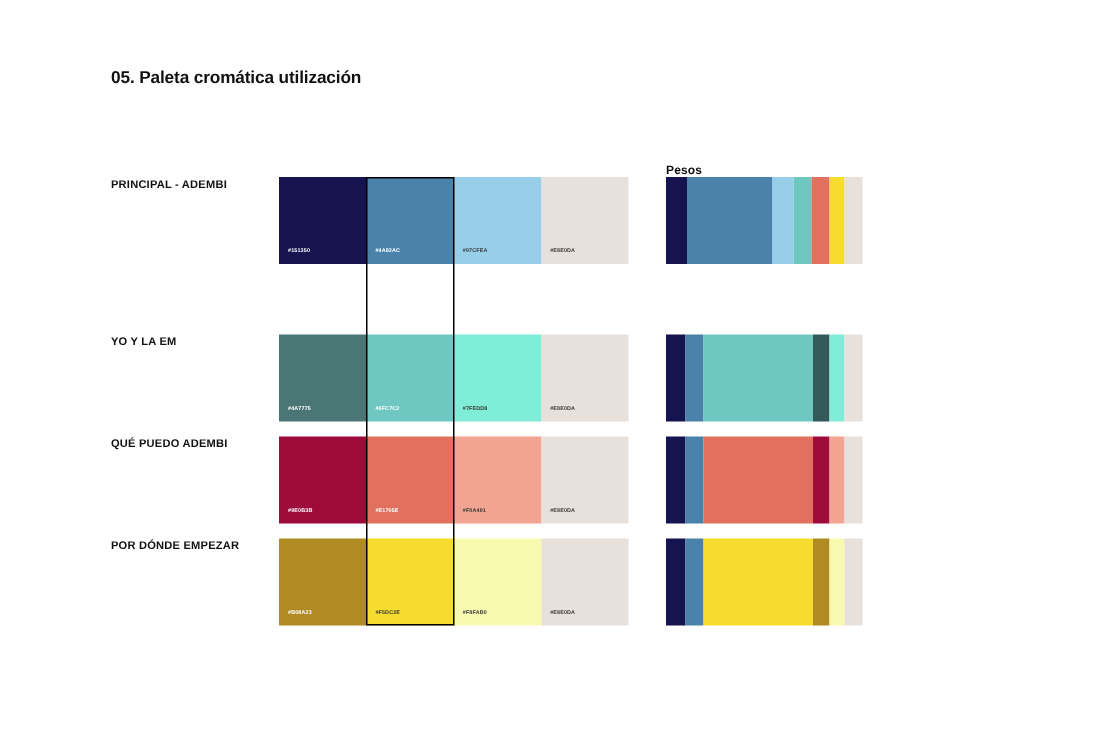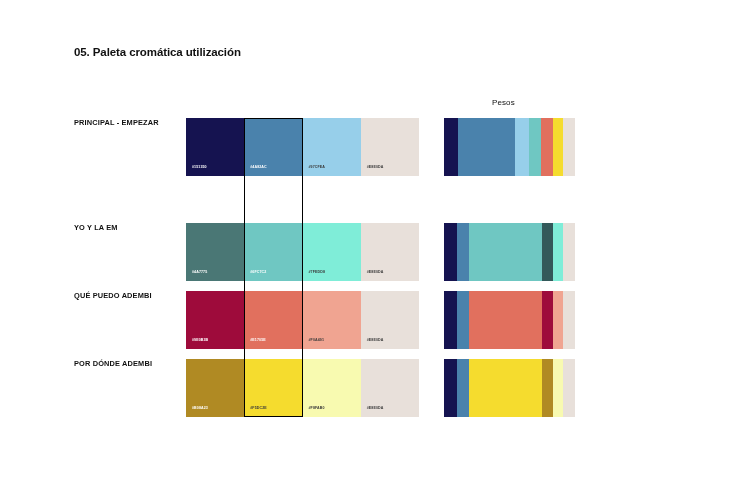--- a/index.html
+++ b/index.html
@@ -93,27 +93,26 @@
   
   #weights-section {
     position: absolute;
     left: 444px;
     top: 98px;
   }
 
   #weights-title {
     position: absolute;
     left: 0;
-    top: 0;
+    top: 11px;
     font-size: 8px;
-    font-weight: normal;
+    font-weight: bold;
     color: #111111;
     letter-spacing: 0.1px;
     white-space: nowrap;
-    margin-left: 48px;
   }
 
   .weights-bar {
     position: absolute;
     left: 0;
     display: flex;
     width: 131px;
     height: 58px;
   }
 
@@ -122,21 +121,21 @@
   }
 </style>
 </head>
 <body>
 
 <div id="page-title">05. Paleta cromática utilización</div>
 
 <div id="palette-section">
 
   <div class="palette-row" style="top: 0px;">
-      <div class="row-label">PRINCIPAL - EMPEZAR</div>
+      <div class="row-label">PRINCIPAL - ADEMBI</div>
       <div class="swatch-strip">
         <div class="swatch" style="background: rgb(21, 19, 80);">
           <div class="swatch-hex" style="color: rgb(255, 255, 255);">#151350</div>
         </div>
         <div class="swatch" style="background: rgb(74, 130, 172);">
           <div class="swatch-hex" style="color: rgb(255, 255, 255);">#4A82AC</div>
         </div>
         <div class="swatch" style="background: rgb(151, 207, 234);">
           <div class="swatch-hex" style="color: rgb(58, 58, 58);">#97CFEA</div>
         </div>
@@ -173,21 +172,21 @@
         </div>
         <div class="swatch" style="background: rgb(240, 164, 145);">
           <div class="swatch-hex" style="color: rgb(58, 58, 58);">#F0A491</div>
         </div>
         <div class="swatch" style="background: rgb(232, 224, 218);">
           <div class="swatch-hex" style="color: rgb(58, 58, 58);">#E8E0DA</div>
         </div>
       </div>
     </div>
     <div class="palette-row" style="top: 241px;">
-      <div class="row-label">POR DÓNDE ADEMBI</div>
+      <div class="row-label">POR DÓNDE EMPEZAR</div>
       <div class="swatch-strip">
         <div class="swatch" style="background: rgb(176, 138, 35);">
           <div class="swatch-hex" style="color: rgb(255, 255, 255);">#B08A23</div>
         </div>
         <div class="swatch" style="background: rgb(245, 220, 46);">
           <div class="swatch-hex" style="color: rgb(58, 58, 58);">#F5DC2E</div>
         </div>
         <div class="swatch" style="background: rgb(248, 250, 176);">
           <div class="swatch-hex" style="color: rgb(58, 58, 58);">#F8FAB0</div>
         </div>

